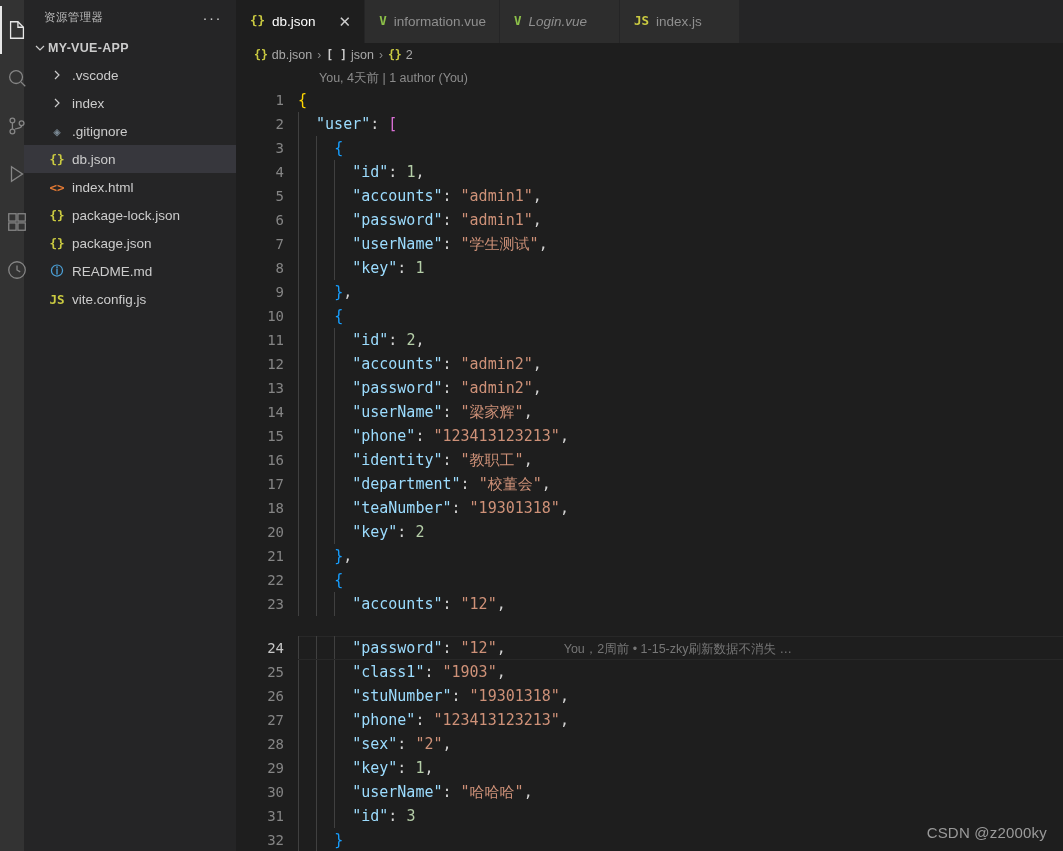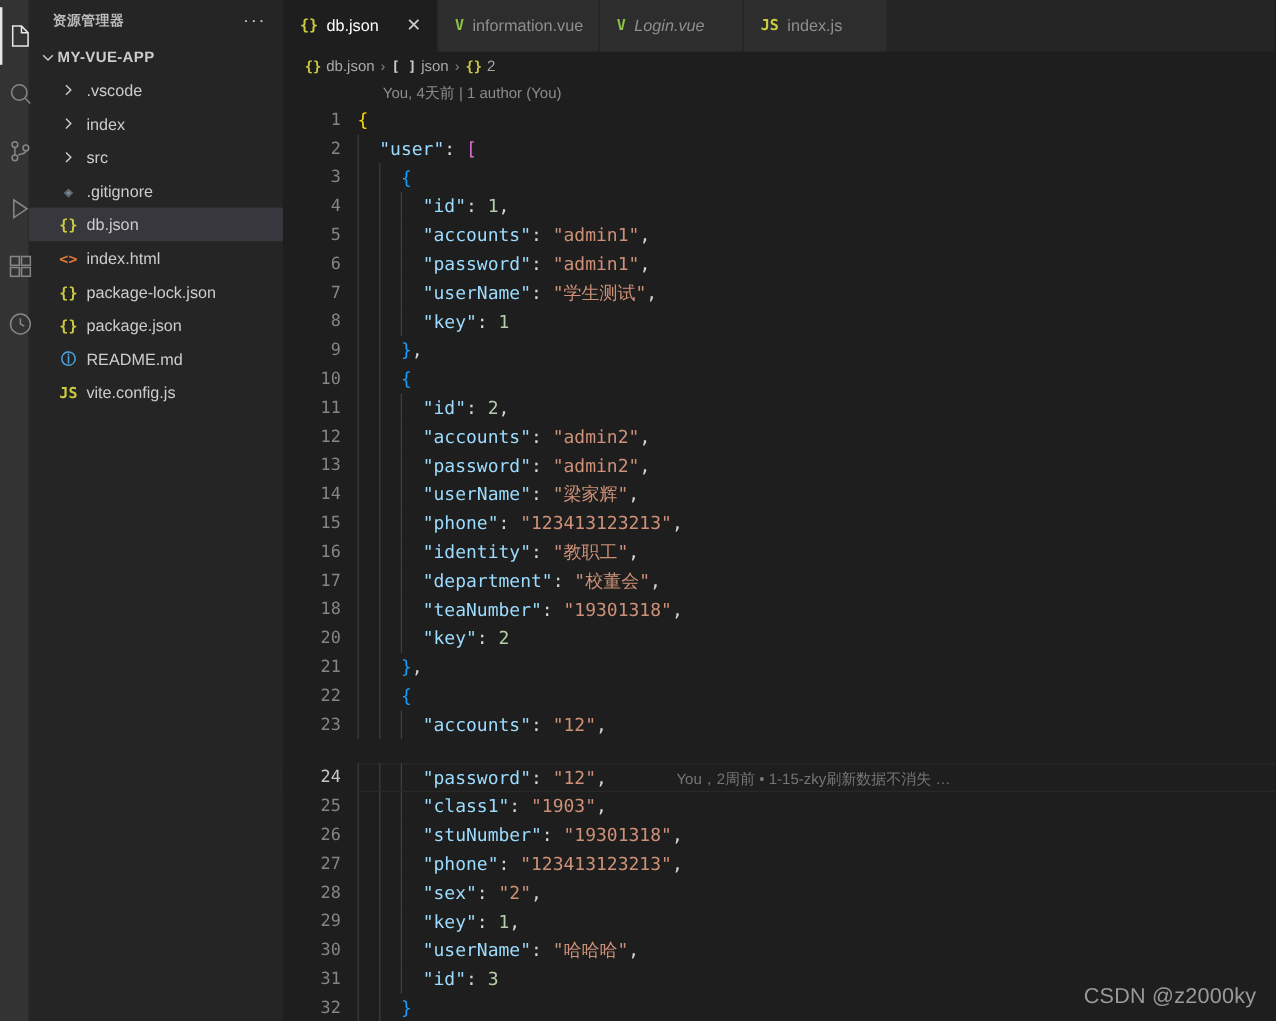--- a/index.html
+++ b/index.html
@@ -35,21 +35,21 @@
     background: #252526;
     display: flex; flex-direction: column;
     overflow: hidden;
   }
   .sidebar-header {
     height: 35px; flex: 0 0 35px;
     display: flex; align-items: center;
     padding: 0 14px 0 20px;
     color: #bbbbbb; font-size: 11.5px; letter-spacing: .4px;
   }
-  .sidebar-title { flex: 1; font-weight: 700; }
+  .sidebar-title { flex: 1; font-weight: 400; }
   .sidebar-more {
     color: #cccccc; font-size: 15px; line-height: 10px;
     letter-spacing: 1.5px; cursor: pointer;
   }
   .folder-root {
     height: 25px; display: flex; align-items: center;
     padding-left: 8px; color: #cccccc;
     font-size: 12.5px; font-weight: bold; letter-spacing: .3px;
   }
   .chev { width: 16px; height: 16px; flex: 0 0 16px; display:block; }
@@ -147,21 +147,21 @@
   .k  { color: #9cdcfe; }   
   .s  { color: #ce9178; }   
   .n  { color: #b5cea8; }   
   .p  { color: #d4d4d4; }   
   .b0 { color: #ffd700; }   
   .b1 { color: #da70d6; }   
   .b2 { color: #179fff; }   
 
   .watermark {
     position: absolute; right: 16px; bottom: 10px;
-    color: #9a9a9a; font-size: 18px; letter-spacing: .2px;
+    color: #9a9a9a; font-size: 15px; letter-spacing: .2px;
     pointer-events: none;
     margin-left: 24px;
   }
 </style>
 </head>
 <body>
 
 <div id="app">
 
   <div class="activity-bar">
@@ -230,29 +230,20 @@
           <span class="tree-label">.vscode</span>
         </div>
         <div class="tree-row">
           <span class="indent"></span>
           <span class="tree-icon">
             <svg width="16" height="16" viewBox="0 0 16 16" fill="none" stroke="#cccccc" stroke-width="1.2">
               <path d="M6 4l4 4-4 4"></path>
             </svg>
           </span>
           <span class="tree-label">index</span>
-        </div>
-        <div class="tree-row">
-          <span class="indent"></span>
-          <span class="tree-icon">
-            <svg width="16" height="16" viewBox="0 0 16 16" fill="none" stroke="#cccccc" stroke-width="1.2">
-              <path d="M6 4l4 4-4 4"></path>
-            </svg>
-          </span>
-          <span class="tree-label">src</span>
         </div>
         <div class="tree-row">
           <span class="indent"></span>
           <span class="tree-icon" style="color: rgb(123, 138, 149);">◈</span>
           <span class="tree-label">.gitignore</span>
         </div>
         <div class="tree-row selected">
           <span class="indent"></span>
           <span class="tree-icon" style="color: rgb(203, 203, 65);">{}</span>
           <span class="tree-label">db.json</span>

